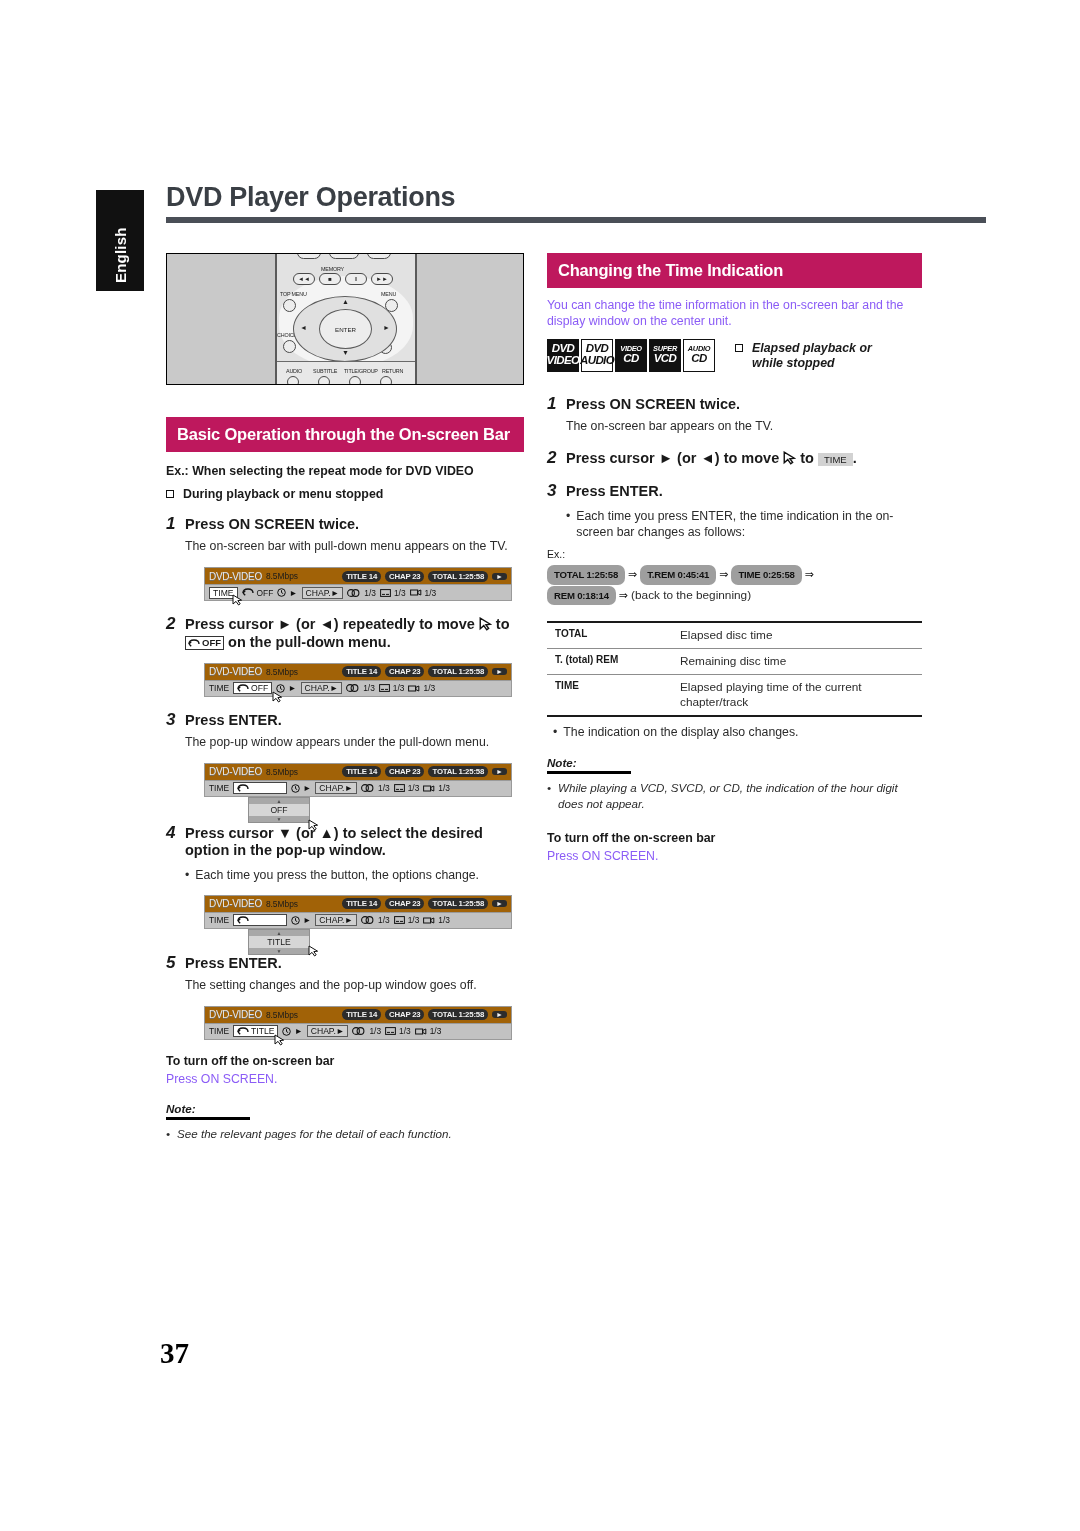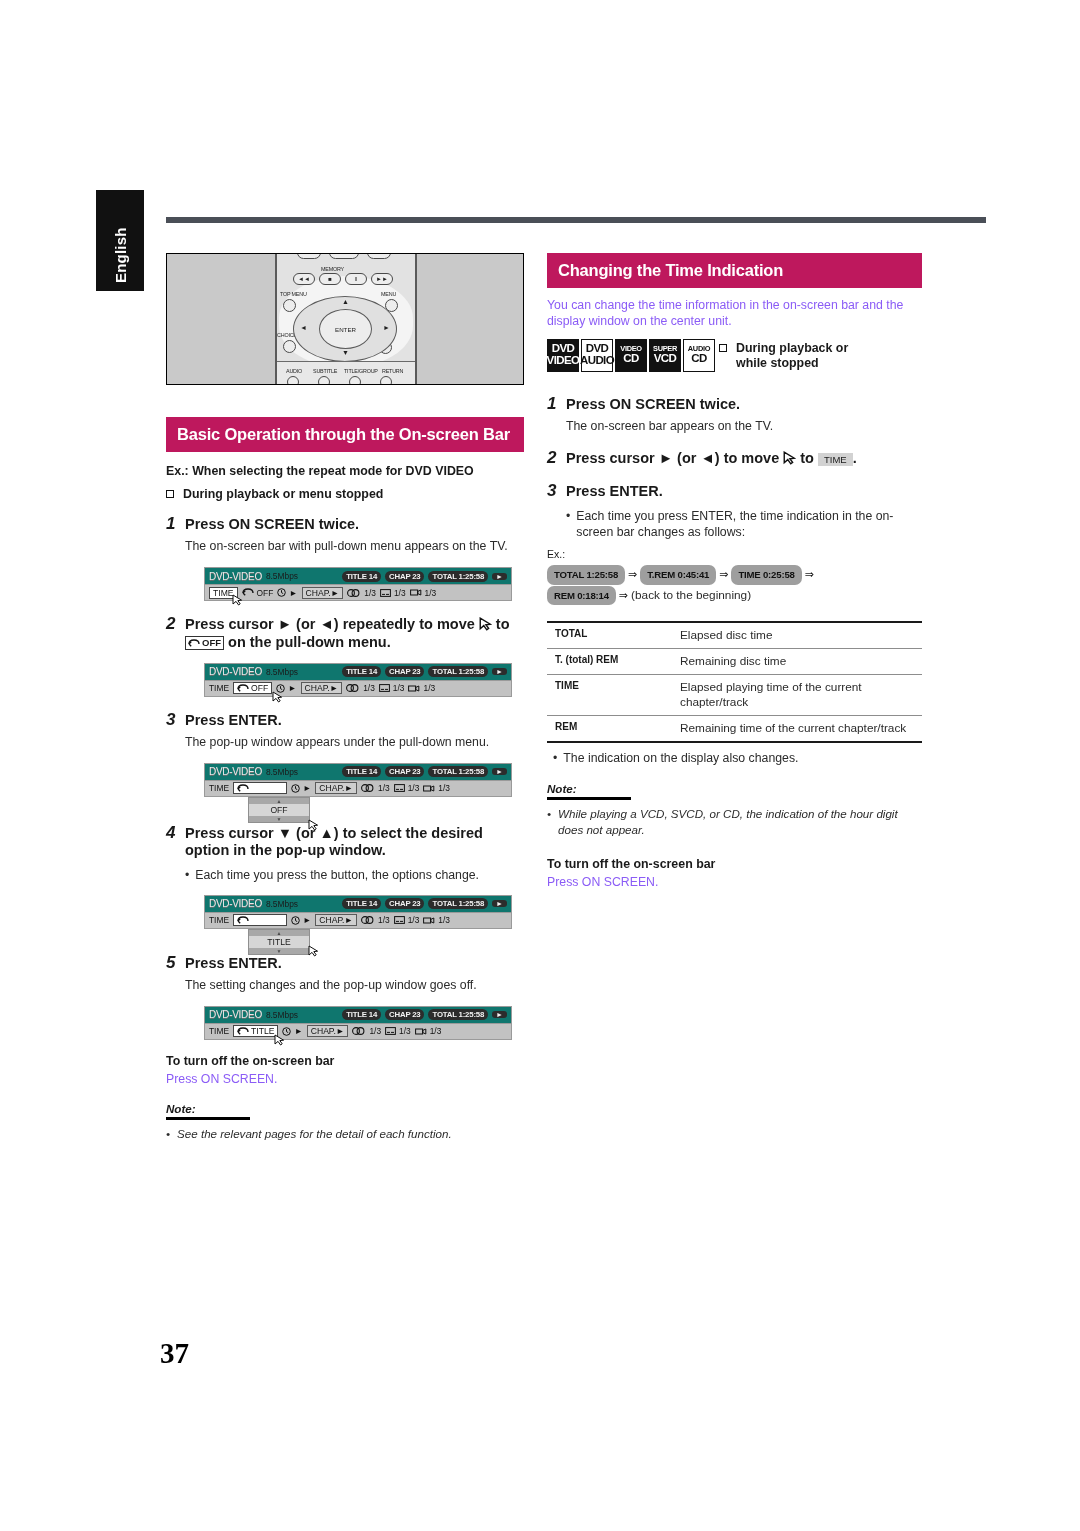--- a/index.html
+++ b/index.html
@@ -196,21 +196,21 @@
     border: 1px solid #9a9a9a;
     background: #b8b8b8;
     font-size: 8.6px;
     color: #111;
   }
   .osb-row {
     display: flex; align-items: center;
     height: 16px; padding: 0 4px;
     gap: 4px;
   }
-  .osb-row1 { background: #0f766e; }
+  .osb-row1 { background: #a16207; }
   .osb-row2 { background: #c2c2c2; border-top: 1px solid #9a9a9a; }
   .osb-disc {
     font-size: 10px; color: #e9e9e9; font-weight: normal;
     letter-spacing: -.3px;
     text-shadow: 0 1px 0 #6f6f6f;
   }
   .osb-rate { font-size: 8.4px; color: #1b1b1b; }
   .osb-chip {
     background: #2c2c2c; color: #f2f2f2;
     border-radius: 6px;
@@ -272,21 +272,21 @@
     align-items: center; justify-content: center;
     line-height: 1.02;
   }
   .disc.dark { background: #111; color: #fff; }
   .disc.light { background: #fff; color: #111; }
   .disc .t1 { font-size: 7.4px; font-weight: bold; letter-spacing: -.3px; }
   .disc .t2 { font-size: 11.5px; font-weight: bold; letter-spacing: -.6px; }
   .disc .t1b { font-size: 11.5px; font-weight: bold; letter-spacing: -.6px; }
   .disc .t2b { font-size: 11.5px; font-weight: bold; letter-spacing: -.6px; }
 
-  .disc-and-note { display: flex; gap: 4px; align-items: flex-start; }
+  .disc-and-note { display: flex; gap: 20px; align-items: flex-start; font-style: italic; }
   .playback-note {
     font-size: 12.4px; font-weight: bold;
     display: flex; gap: 9px; margin-top: 11px;
     line-height: 1.25;
   }
 
   
   .ex-label { font-size: 10.5px; margin-top: 8px; }
   .seq { margin-top: 4px; line-height: 1.85; font-size: 11px; }
   .seq-chip {
@@ -318,20 +318,21 @@
 </style>
 </head>
 <body>
 
 <div class="page">
 
   <div class="lang-tab">
     <span>English</span>
   </div>
 
+  <div class="page-title">DVD Player Operations</div>
   <div class="title-rule"></div>
 
   <div class="col-left">
 
     <div class="remote-box">
       <div class="remote-body"></div>
       <div class="remote-shadow"></div>
 
       <div class="btn-pill" style="left:130px; top:-8px; width:24px; height:13px;"></div>
       <div class="btn-pill" style="left:162px; top:-8px; width:30px; height:13px;"></div>
@@ -791,21 +792,21 @@
           <span class="t1">SUPER</span>
           <span class="t2">VCD</span>
         </div>
         <div class="disc light">
           <span class="t1">AUDIO</span>
           <span class="t2">CD</span>
         </div>
       </div>
       <div class="playback-note">
         <span class="chk-box"></span>
-        <span><span>During playback or</span><br><span>while stopped</span></span>
+        <span><span>Elapsed playback or</span><br><span>while stopped</span></span>
       </div>
     </div>
 
     <div class="step" style="margin-top:22px;">
       <span class="step-num">1</span>
       <span class="step-txt">Press ON SCREEN twice.</span>
     </div>
     <div class="sub-txt">The on-screen bar appears on the TV.</div>
 
     <div class="step">
@@ -836,24 +837,20 @@
         <td class="v">Elapsed disc time</td>
       </tr>
       <tr>
         <td class="k">T. (total) REM</td>
         <td class="v">Remaining disc time</td>
       </tr>
       <tr>
         <td class="k">TIME</td>
         <td class="v">Elapsed playing time of the current chapter/track</td>
       </tr>
-      <tr>
-        <td class="k">REM</td>
-        <td class="v">Remaining time of the current chapter/track</td>
-      </tr>
     </tbody>
       </table>
 
     <div class="bullet" style="margin-left:6px;">
       <span class="dot">•</span>
       <span>The indication on the display also changes.</span>
     </div>
 
     <div class="note-wrap">
       <div class="note-label">Note:</div>

